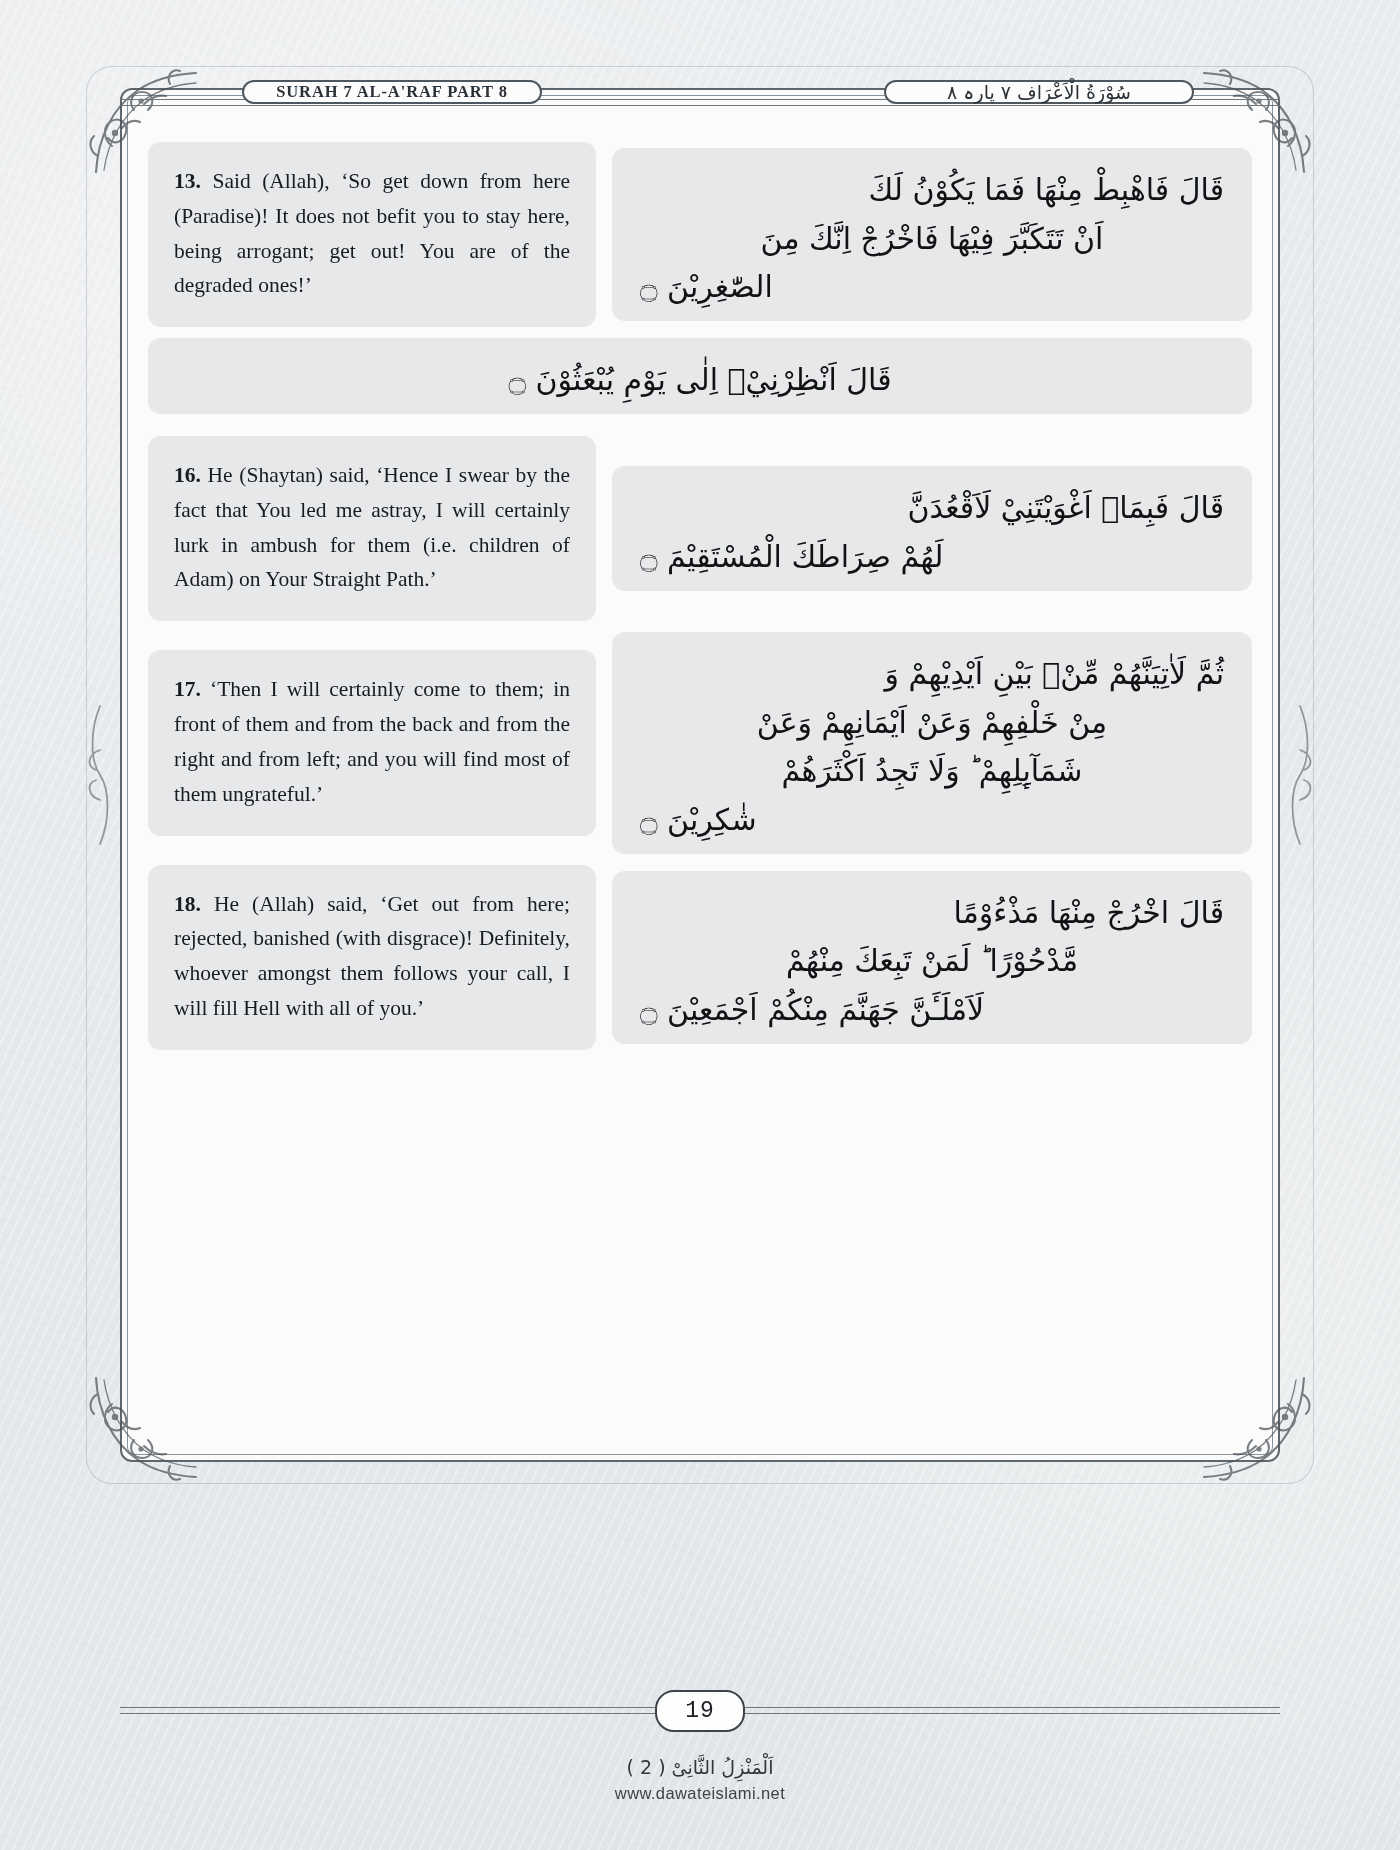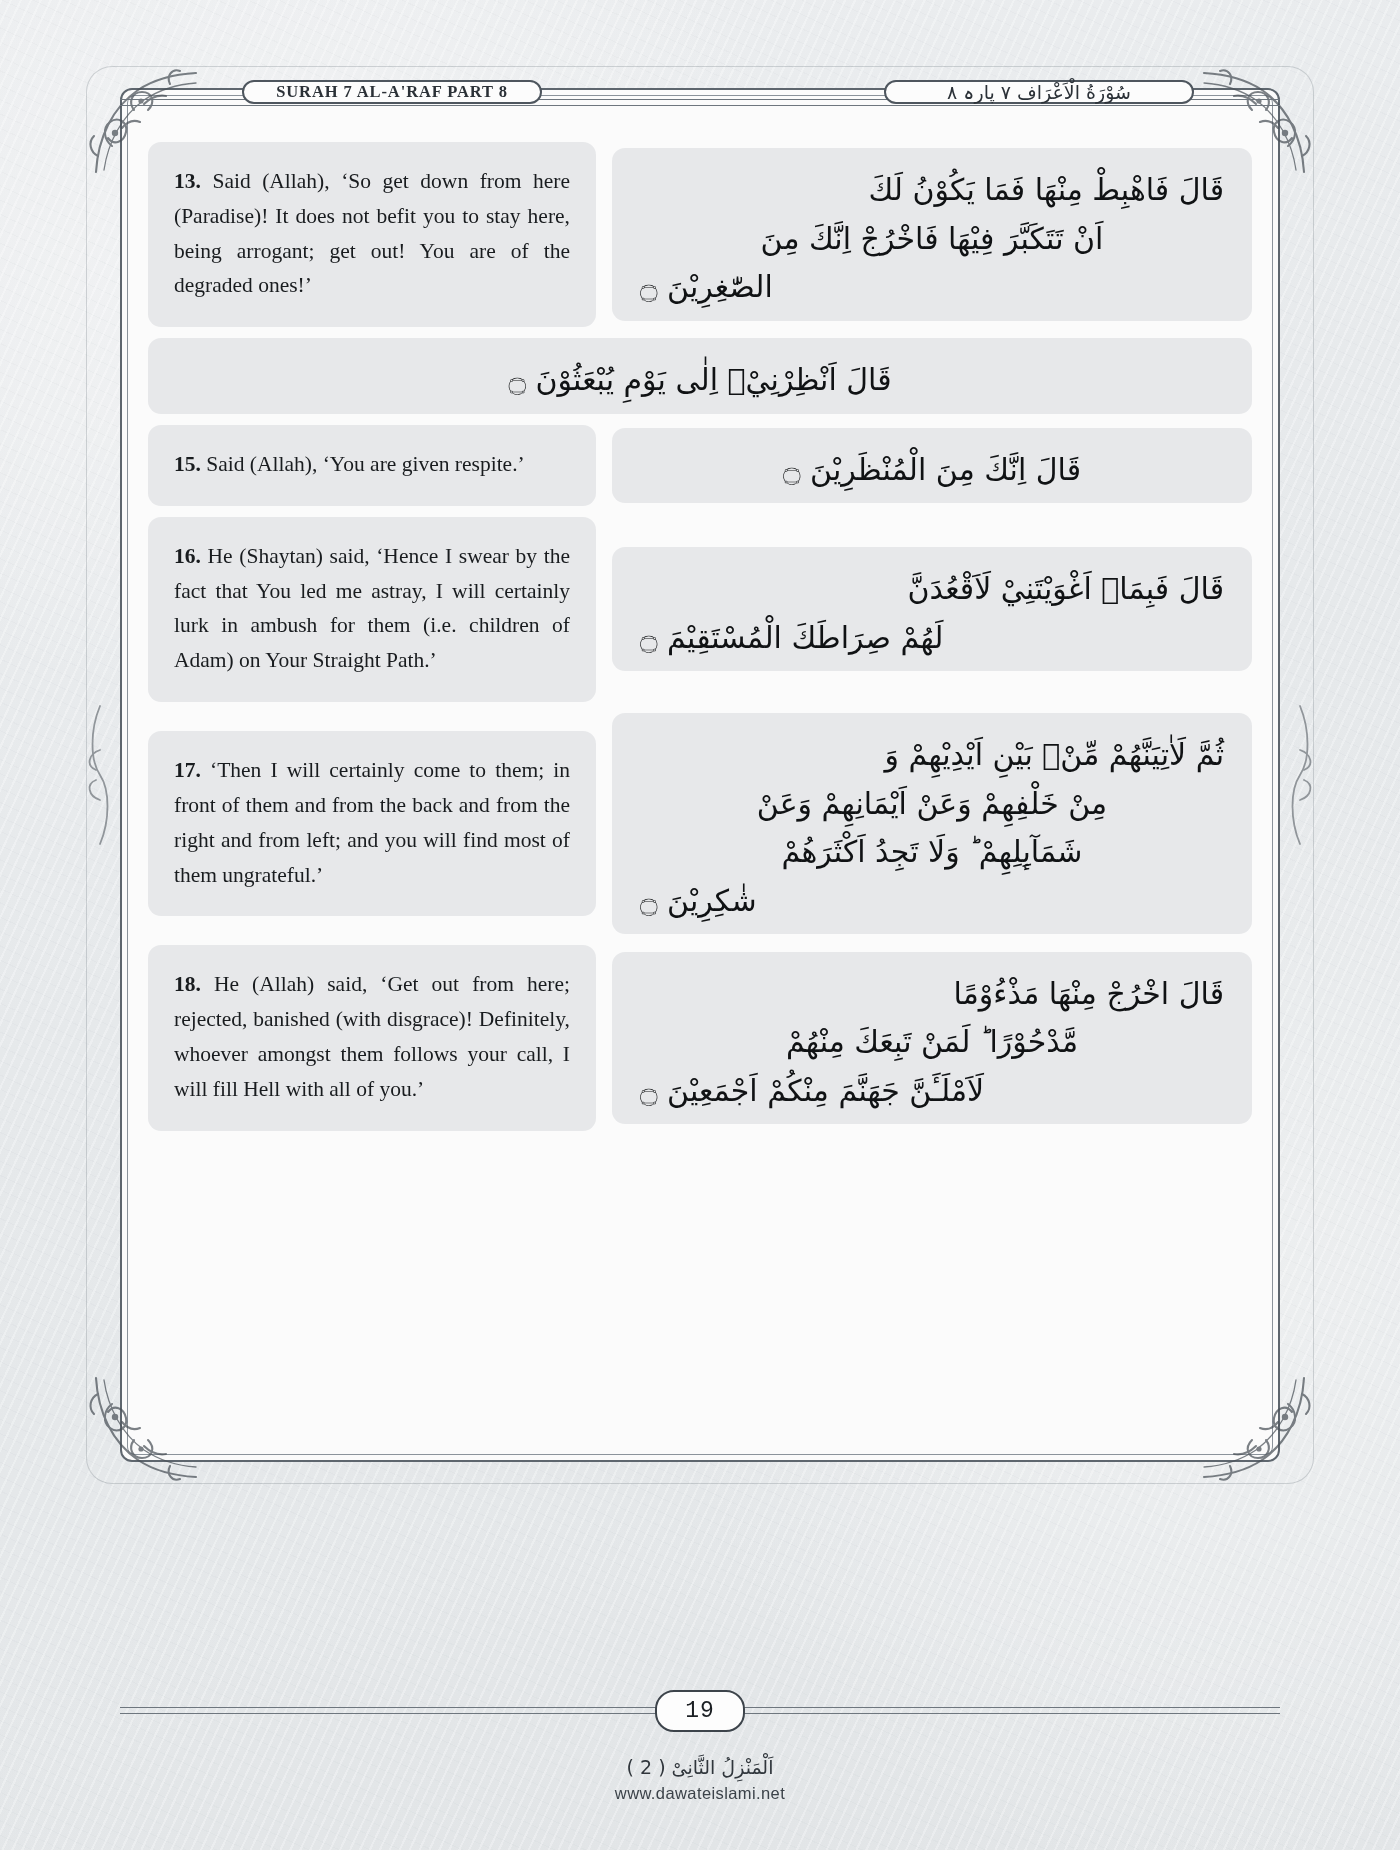--- a/index.html
+++ b/index.html
@@ -368,26 +368,20 @@
     </div>
   </div>
 
   <div class="verse-row">
     <div class="cell arabic">
       <div class="ar-line">قَالَ اَنْظِرْنِيْۤ اِلٰى يَوْمِ يُبْعَثُوْنَ ۝</div>
     </div>
   </div>
 
   <div class="verse-row">
-    <div class="cell translation">
-      <p class="tr-text"><span class="vnum">15.</span> <span>Said (Allah), ‘You are given respite.’</span></p>
-    </div>
-    <div class="cell arabic">
-      <div class="ar-line">قَالَ اِنَّكَ مِنَ الْمُنْظَرِيْنَ ۝</div>
-    </div>
   </div>
 
   <div class="verse-row">
     <div class="cell translation">
       <p class="tr-text"><span class="vnum">16.</span> <span>He (Shaytan) said, ‘Hence I swear by the fact that You led me astray, I will certainly lurk in ambush for them (i.e. children of Adam) on Your Straight Path.’</span></p>
     </div>
     <div class="cell arabic">
       <div class="ar-line lead">قَالَ فَبِمَاۤ اَغْوَيْتَنِيْ لَاَقْعُدَنَّ</div>
       <div class="ar-line last">لَهُمْ صِرَاطَكَ الْمُسْتَقِيْمَ ۝</div>
     </div>

